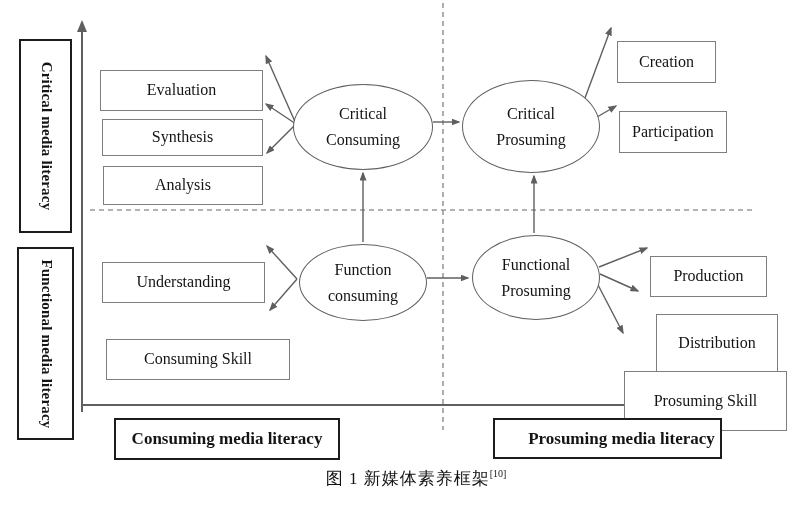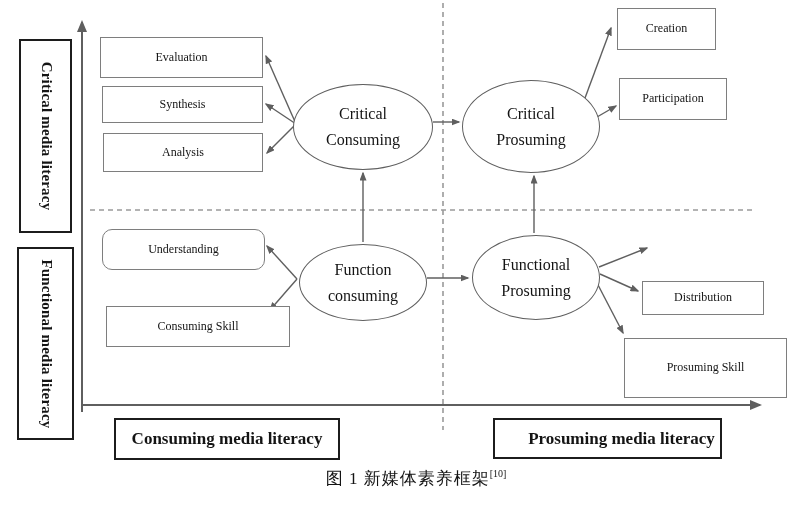--- a/index.html
+++ b/index.html
@@ -14,21 +14,21 @@
   }
   #stage{position:absolute;inset:0;width:800px;height:510px;}
   svg.layer{position:absolute;left:0;top:0;width:800px;height:510px;}
   .axis{stroke:var(--line);stroke-width:2;fill:none;}
   .arrow{stroke:var(--line);stroke-width:1.4;fill:none;}
   .dashed{stroke:var(--dashed-line);stroke-width:1.6;stroke-dasharray:5 4;fill:none;}
   .arrowhead-path{fill:var(--line);}
   .node{
     position:absolute;display:flex;align-items:center;justify-content:center;
     background:var(--background);border:1.5px solid var(--thin-box-border);
-    font-size:12px;text-align:right;line-height:1.15;box-sizing:border-box;
+    font-size:16px;text-align:right;line-height:1.15;box-sizing:border-box;margin-top:33px;
   }
   .ellipse{
     position:absolute;display:flex;flex-direction:column;align-items:center;justify-content:center;
     background:var(--background);border:1.6px solid var(--line);border-radius:50%;
     font-size:16px;line-height:1.6;text-align:center;box-sizing:border-box;
   }
   .side-label{
     position:absolute;background:var(--background);
     border:2px solid var(--bold-box-border);box-sizing:border-box;
   }
@@ -93,26 +93,27 @@
   <div class="side-label" style="left:19px;top:39px;width:53px;height:194px;">
     <span>Critical media literacy</span>
   </div>
   <div class="side-label" style="left:17px;top:247px;width:57px;height:193px;">
     <span>Functional media literacy</span>
   </div>
 
   <div class="node" style="left:100px;top:37px;width:163px;height:41px;">Evaluation</div>
   <div class="node" style="left:102px;top:86px;width:161px;height:37px;">Synthesis</div>
   <div class="node" style="left:103px;top:133px;width:160px;height:39px;">Analysis</div>
-  <div class="node" style="left:102px;top:229px;width:163px;height:41px;border-radius:10px;">Understanding</div>
+  <div class="node" style="left:102px;top:229px;width:163px;height:41px;">Understanding</div>
   <div class="node" style="left:106px;top:306px;width:184px;height:41px;">Consuming Skill</div>
 
   <div class="node" style="left:617px;top:8px;width:99px;height:42px;">Creation</div>
   <div class="node" style="left:619px;top:78px;width:108px;height:42px;">Participation</div>
-  <div class="node" style="left:642px;top:281px;width:122px;height:34px;">Distribution</div>
+  <div class="node" style="left:650px;top:223px;width:117px;height:41px;">Production</div>
+  <div class="node" style="left:656px;top:281px;width:122px;height:58px;">Distribution</div>
   <div class="node" style="left:624px;top:338px;width:163px;height:60px;">Prosuming Skill</div>
 
   <div class="ellipse" style="left:293px;top:84px;width:140px;height:86px;">
     <span>Critical</span>
     <span>Consuming</span>
   </div>
   <div class="ellipse" style="left:462px;top:80px;width:138px;height:93px;">
     <span>Critical</span>
     <span>Prosuming</span>
   </div>

